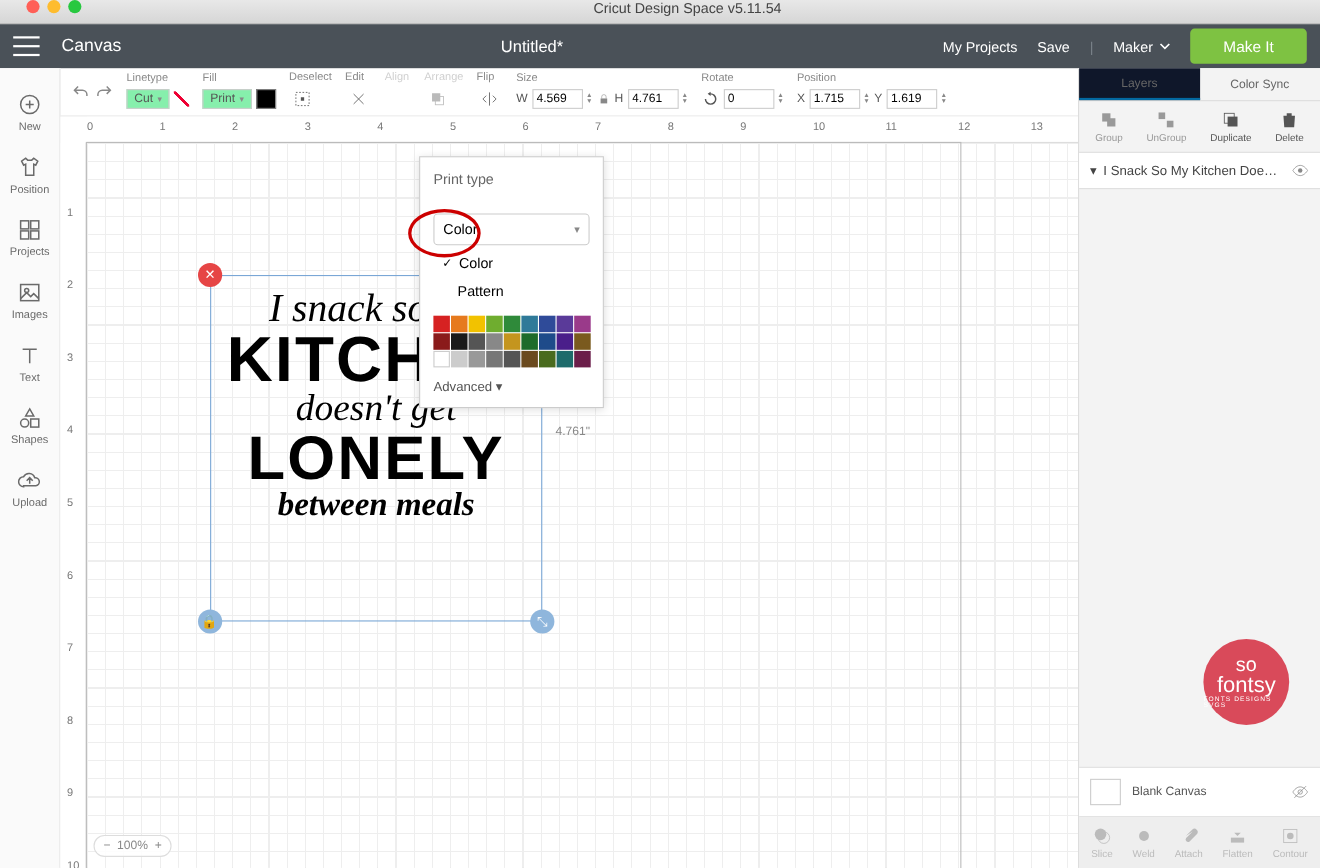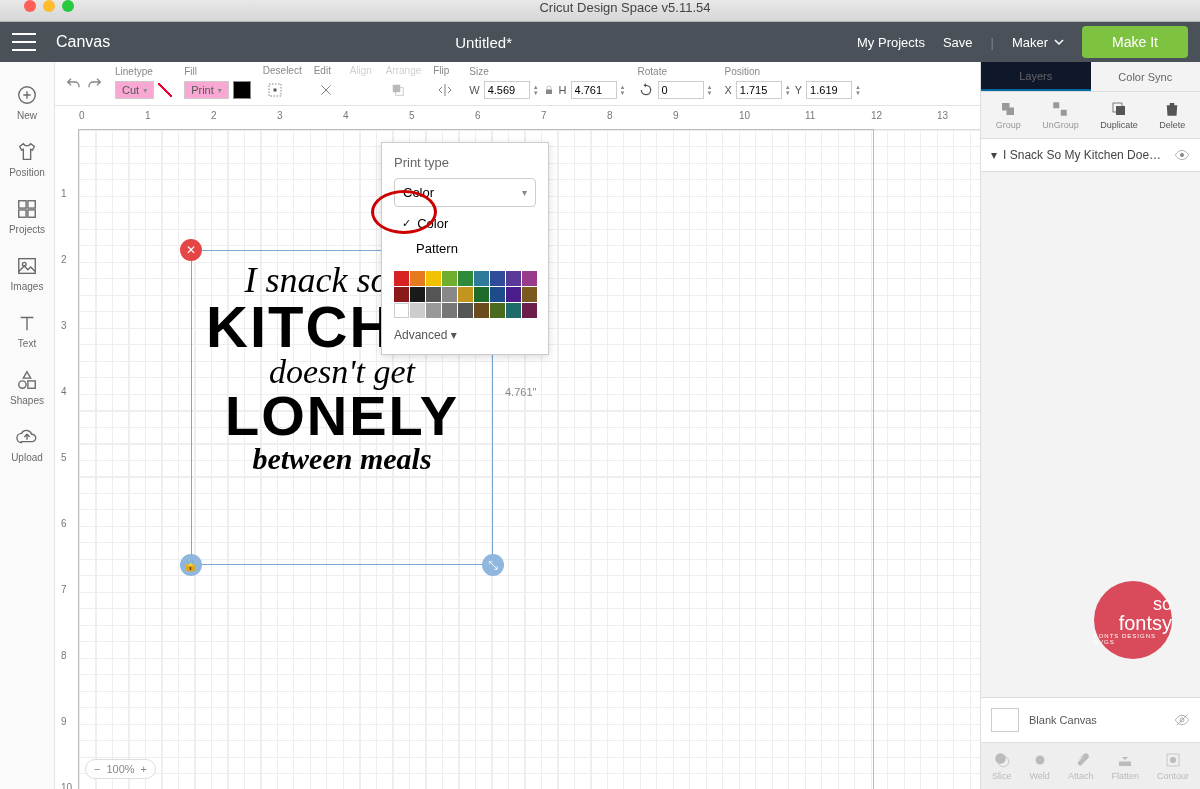--- a/index.html
+++ b/index.html
@@ -22,21 +22,21 @@
 .leftnav{width:55px;background:#fafafa;border-right:1px solid #e5e5e5;padding-top:12px}
 .nav-item{display:flex;flex-direction:column;align-items:center;padding:10px 4px;cursor:pointer;color:#6a6a6a;font-size:10px;gap:4px}
 .nav-item svg{width:22px;height:22px;stroke:#6a6a6a;fill:none;stroke-width:1.5}
 .workspace{flex:1;display:flex;flex-direction:column;position:relative}
 .toolbar{height:44px;border-bottom:1px solid #e3e3e3;display:flex;align-items:center;padding:0 10px;font-size:11px;color:#555;gap:12px}
 .tool-group{display:flex;flex-direction:column;gap:2px}
 .tool-label{font-size:10px;color:#888}
 .tool-ctrl{display:flex;align-items:center;gap:4px;height:22px}
 .undo-redo{display:flex;gap:6px}
 .undo-redo svg{width:16px;height:16px;stroke:#888;fill:none;stroke-width:2}
-.dd{border:1px solid #ccc;padding:2px 6px;font-size:11px;display:flex;align-items:center;gap:4px;cursor:pointer;background:#f9a8d4}
+.dd{border:1px solid #ccc;padding:2px 6px;font-size:11px;display:flex;align-items:center;gap:4px;cursor:pointer;background:#86efac}
 .dd::after{content:"▾";font-size:8px;color:#888}
 .slash{width:14px;height:14px;background:linear-gradient(45deg,transparent 45%,#e03 45%,#e03 55%,transparent 55%)}
 .swatch{width:18px;height:18px;background:#000;border:1px solid #888}
 .ctrl-btn{width:24px;height:24px;display:flex;align-items:center;justify-content:center;cursor:pointer}
 .ctrl-btn svg{width:18px;height:18px;fill:#555}
 .num-input{display:flex;align-items:center;gap:3px}
 .num-input input{width:46px;border:1px solid #ccc;font-size:11px;padding:2px 3px;text-align:left}
 .spinner{display:flex;flex-direction:column;font-size:6px;color:#888;line-height:6px}
 .lock-icon{width:12px;height:12px;fill:#888}
 .canvas-area{flex:1;position:relative;overflow:hidden;background:#fff}
@@ -53,21 +53,21 @@
 .h-lock{bottom:-12px;left:-12px;background:#8fb6dc}
 .h-res{bottom:-12px;right:-12px;background:#8fb6dc}
 .dim-label{position:absolute;top:256px;left:426px;font-size:11px;color:#888}
 .art{position:absolute;top:8px;left:8px;right:8px;color:#000;text-align:center;font-weight:900}
 .art .l1{font-family:cursive;font-size:36px;font-weight:400;font-style:italic}
 .art .l2{font-size:58px;letter-spacing:2px;line-height:0.9}
 .art .l3{font-family:cursive;font-size:34px;font-weight:400;font-style:italic}
 .art .l4{font-size:56px;letter-spacing:2px;line-height:0.9}
 .art .l5{font-family:cursive;font-size:30px;font-weight:700;font-style:italic}
 .popover{position:absolute;top:12px;left:302px;width:168px;background:#fff;border:1px solid #ccc;box-shadow:0 2px 8px rgba(0,0,0,.15);padding:12px;font-size:13px}
-.popover .title{color:#666;margin-bottom:8px}
+.popover .title{color:#666;margin-bottom:24px}
 .popover .dd2{border:1px solid #ccc;border-radius:4px;padding:6px 8px;display:flex;justify-content:space-between;align-items:center;cursor:pointer;margin-bottom:4px}
 .popover .dd2::after{content:"▾";color:#888;font-size:10px}
 .popover .opt{padding:5px 8px;display:flex;align-items:center;gap:6px;cursor:pointer}
 .popover .opt.sel::before{content:"✓";font-size:11px}
 .popover .opt:not(.sel){padding-left:22px}
 .palette{display:grid;grid-template-columns:repeat(9,15px);gap:1px;margin:10px 0}
 .palette span{height:15px;cursor:pointer}
 .adv{color:#555;font-size:12px;cursor:pointer}
 .circle-red{position:absolute;border:3px solid #c00;border-radius:50%;pointer-events:none}
 .zoom{position:absolute;bottom:10px;left:30px;background:rgba(255,255,255,.85);border:1px solid #ddd;border-radius:14px;padding:3px 8px;font-size:11px;color:#888;display:flex;align-items:center;gap:6px}
@@ -77,21 +77,21 @@
 .rtab.active{background:#0f172a;border-bottom:2px solid #0369a1}
 .ractions{display:flex;justify-content:space-around;padding:8px 4px;border-bottom:1px solid #ddd}
 .raction{display:flex;flex-direction:column;align-items:center;font-size:9px;color:#999;gap:2px}
 .raction.on{color:#555}
 .raction svg{width:18px;height:18px;fill:#999}
 .raction.on svg{fill:#555}
 .layer-head{padding:8px 10px;background:#fff;border-bottom:1px solid #ddd;display:flex;align-items:center;gap:6px;font-size:12px;color:#444}
 .layer-item{padding:8px 10px 8px 24px;background:#e9e9e9;display:flex;align-items:center;gap:8px;font-size:11px;color:#555}
 .thumb{width:32px;height:32px;background:#fff;border:1px solid #ccc;display:flex;align-items:center;justify-content:center;font-size:5px;text-align:center;font-weight:900}
 .layer-fill{flex:1}
-.watermark{position:absolute;right:28px;bottom:130px;width:78px;height:78px;border-radius:50%;background:#d94a5a;display:flex;align-items:flex-end;justify-content:center;color:#fff;font-family:cursive;font-size:18px;flex-direction:column;line-height:1}
+.watermark{position:absolute;right:28px;bottom:130px;width:78px;height:78px;border-radius:50%;background:#d94a5a;display:flex;align-items:center;justify-content:center;color:#fff;font-family:cursive;font-size:18px;flex-direction:column;line-height:1}
 .watermark small{font-size:6px;letter-spacing:1px}
 .blank-row{padding:10px;background:#fff;border-top:1px solid #ddd;border-bottom:1px solid #ddd;display:flex;align-items:center;gap:10px;font-size:11px;color:#555}
 .blank-sw{width:28px;height:24px;border:1px solid #ccc;background:#fff}
 .bottom-actions{display:flex;justify-content:space-around;padding:8px 2px;background:#eee}
 .baction{display:flex;flex-direction:column;align-items:center;font-size:9px;color:#bbb;gap:2px}
 .baction svg{width:18px;height:18px;fill:#bbb}
 .eye{width:16px;height:16px;fill:#888}
 </style>
 </head>
 <body>

